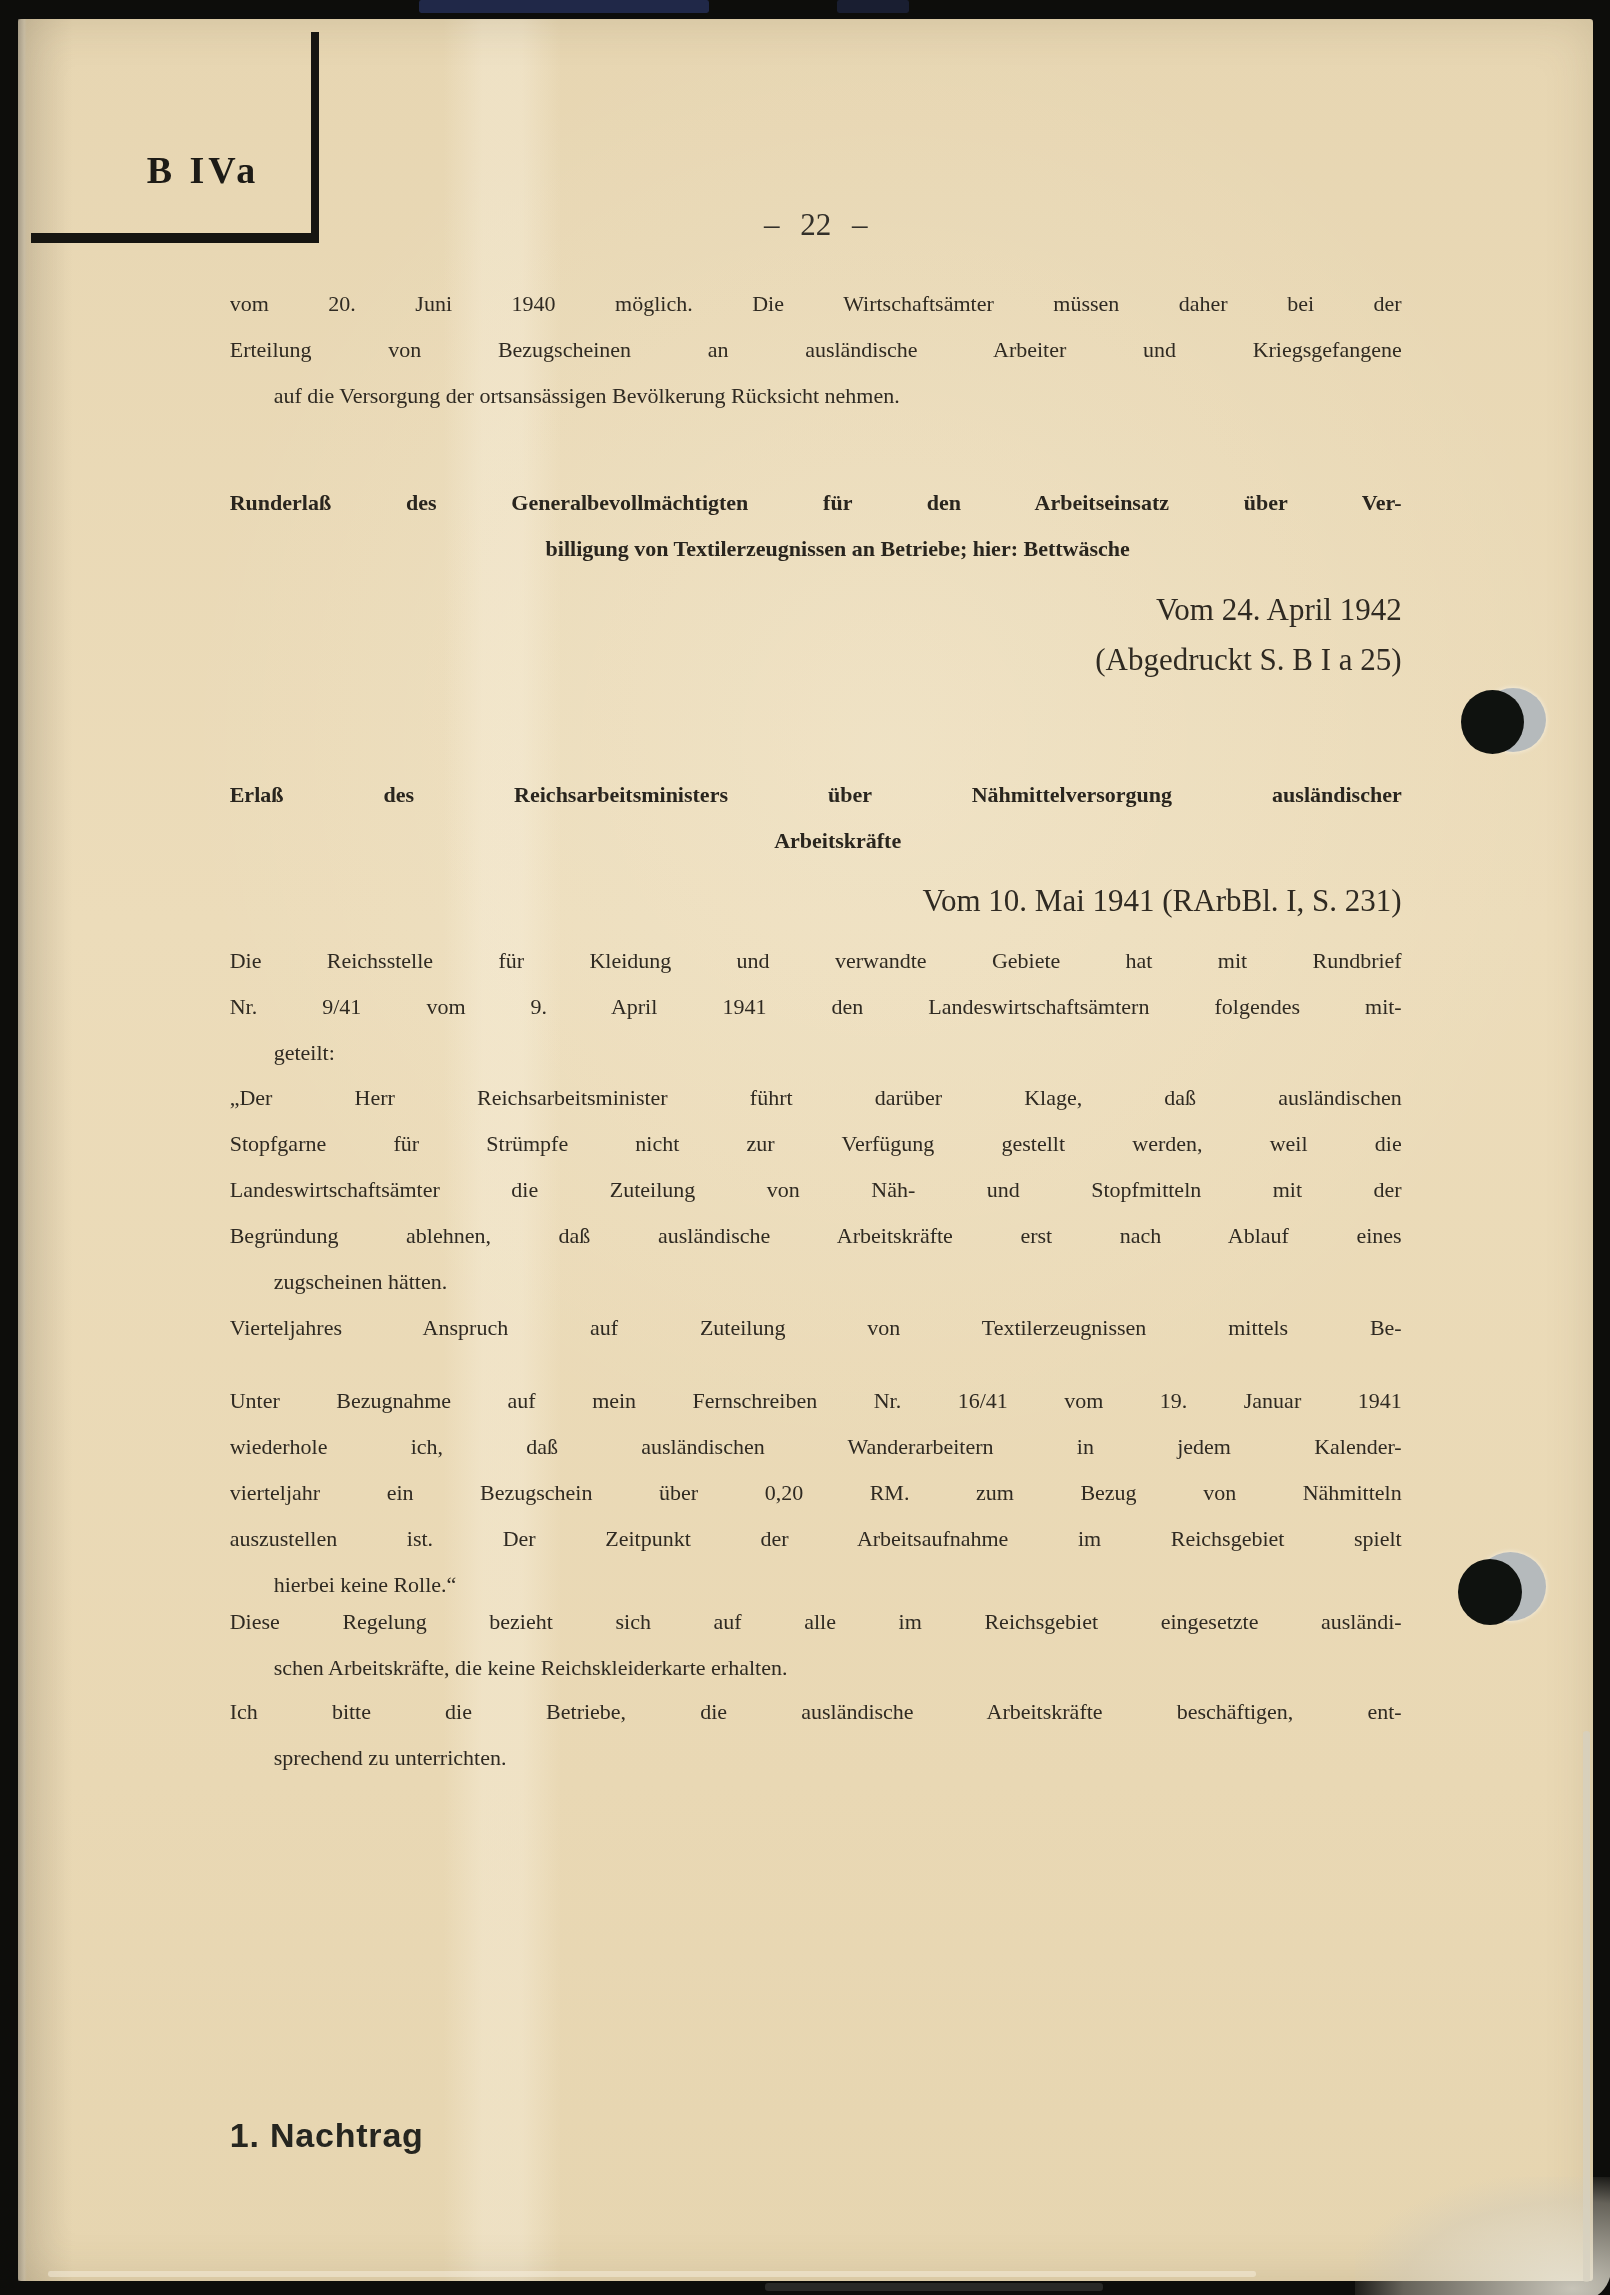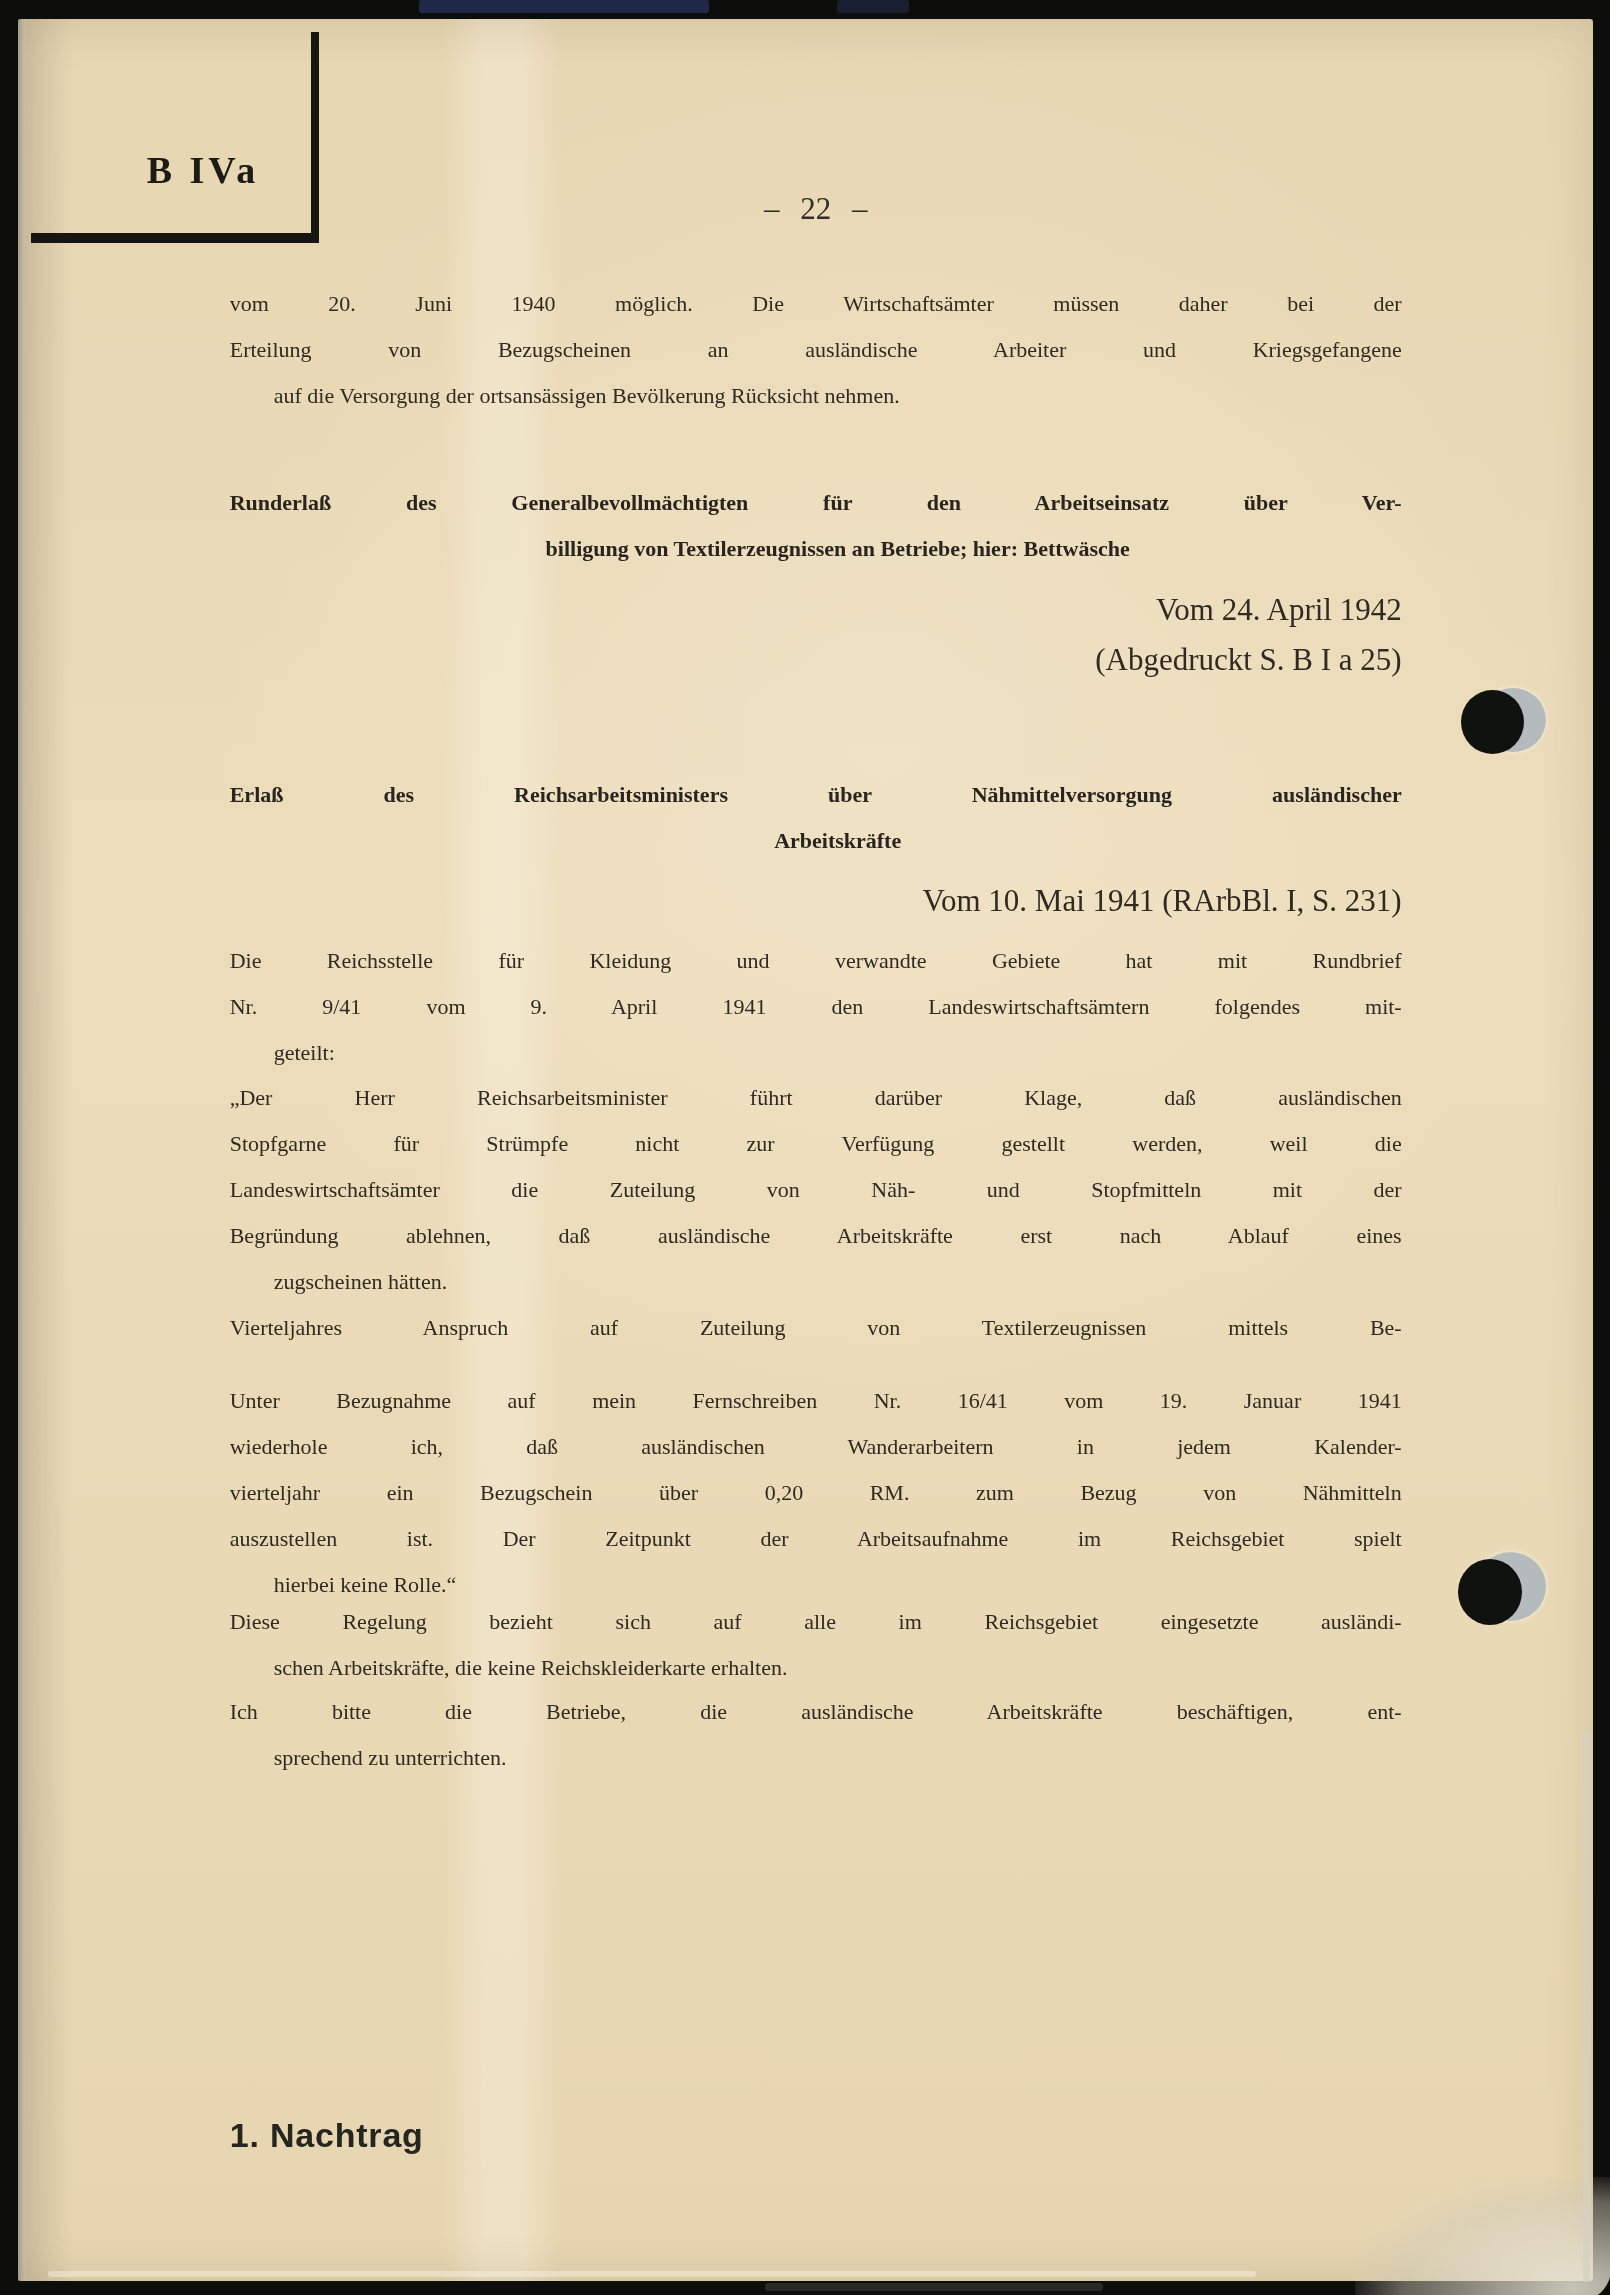--- a/index.html
+++ b/index.html
@@ -22,21 +22,21 @@
   .blue-streak{position:absolute;top:0;height:13px;background:#253058;opacity:.8;border-radius:2.4px;}
   .smudge{position:absolute;left:765px;top:2283px;width:338px;height:8px;background:#3c3c3a;opacity:.6;border-radius:3.2px;}
 
   
   .corner-rule-v{position:absolute;left:293px;top:13px;width:8px;height:209px;background:#161511;}
   .corner-rule-h{position:absolute;left:13px;top:214px;width:288px;height:9.7px;background:#161511;}
   .section-label{position:absolute;left:129px;top:129px;font-size:38px;font-weight:bold;
     letter-spacing:4px;color:#1d1b16;}
 
   
-  .page-number{position:absolute;left:212px;top:172px;width:1172px;text-align:center;
+  .page-number{position:absolute;left:212px;top:188px;width:1172px;text-align:center;
     font-size:31px;color:#33302a;word-spacing:13px;font-family:Liberation Serif, serif;}
   .textcol{position:absolute;left:212px;top:0;width:1172px;color:#2f2a22;}
   .para{position:absolute;left:0;width:1172px;font-size:22px;}
   .tline{height:46px;line-height:46px;text-align:justify;text-align-last:justify;overflow:hidden;}
   .tline.tlast{text-align-last:left;margin-left:44px;}
   .heading .tline{font-weight:bold;color:#29251e;}
   .heading .tline.tlast{text-align-last:center;}
   .line-center{position:absolute;left:0;width:1172px;height:46px;line-height:46px;
     text-align:right;font-size:31px;overflow:hidden;}
   .footer-label{position:absolute;left:212px;top:2068px;font-family:"Liberation Sans",sans-serif;

